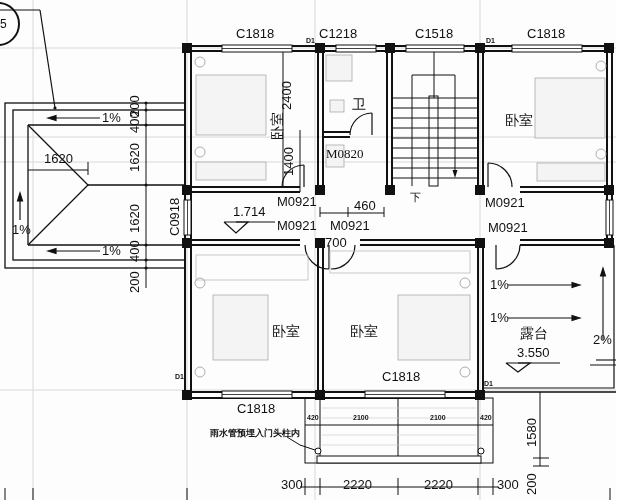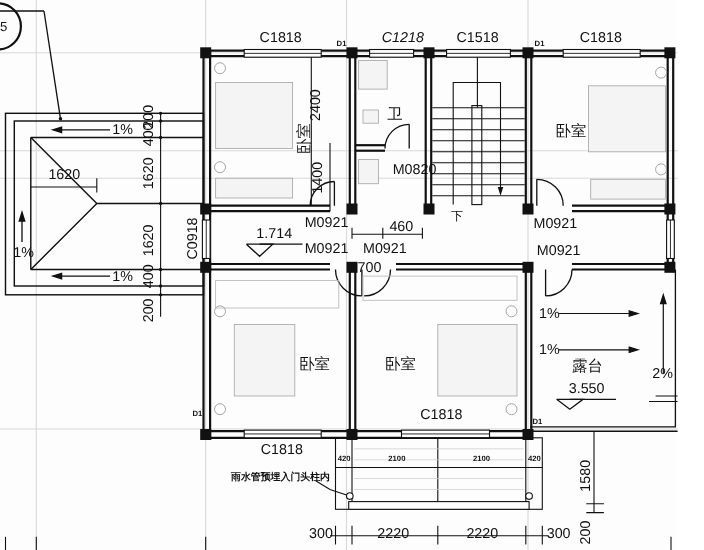--- a/index.html
+++ b/index.html
@@ -275,30 +275,30 @@
     <line x1="478" y1="478" x2="478" y2="495"></line>
     <line x1="493" y1="478" x2="493" y2="495"></line>
     <line x1="5" y1="488" x2="5" y2="500"></line>
     <line x1="33" y1="488" x2="33" y2="500"></line>
     <line x1="187" y1="488" x2="187" y2="500"></line>
     <line x1="610" y1="488" x2="610" y2="500"></line>
   </g>
 </svg>
 
 <span class="lbl" style="left:236px;top:27px;">C1818</span>
-<span class="lbl" style="left:347px;top:27px;font-style:italic;">C1218</span>
+<span class="lbl" style="left:319px;top:27px;">C1218</span>
 <span class="lbl" style="left:415px;top:27px;">C1518</span>
 <span class="lbl" style="left:527px;top:27px;">C1818</span>
 <span class="lbl" style="left:237px;top:402px;">C1818</span>
 <span class="lbl" style="left:382px;top:370px;">C1818</span>
 <span class="lbl vert" style="left:168px;top:236px;">C0918</span>
 <span class="lbl vert" style="left:622px;top:236px;">C0918</span>
 
 <span class="lbl" style="left:277px;top:195px;">M0921</span>
-<span class="lbl" style="left:357px;top:147px;">M0820</span>
+<span class="lbl" style="left:326px;top:147px;font-family:Liberation Serif, serif;">M0820</span>
 <span class="lbl" style="left:485px;top:196px;">M0921</span>
 <span class="lbl" style="left:277px;top:219px;">M0921</span>
 <span class="lbl" style="left:330px;top:219px;">M0921</span>
 <span class="lbl" style="left:488px;top:221px;">M0921</span>
 
 <span class="lbl room vert" style="left:270px;top:140px;">卧室</span>
 <span class="lbl room" style="left:352px;top:97px;">卫</span>
 <span class="lbl room" style="left:505px;top:113px;">卧室</span>
 <span class="lbl room" style="left:272px;top:324px;">卧室</span>
 <span class="lbl room" style="left:350px;top:324px;">卧室</span>

